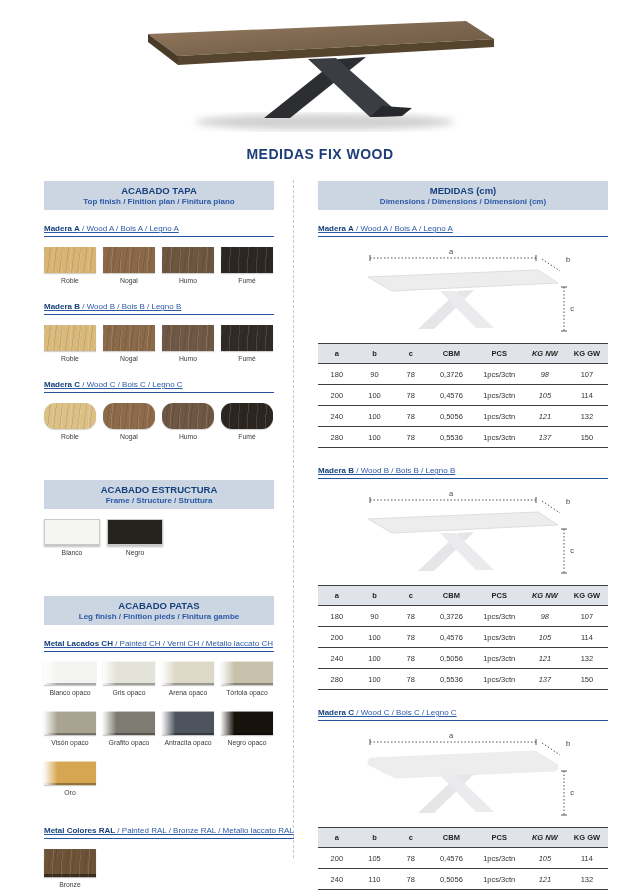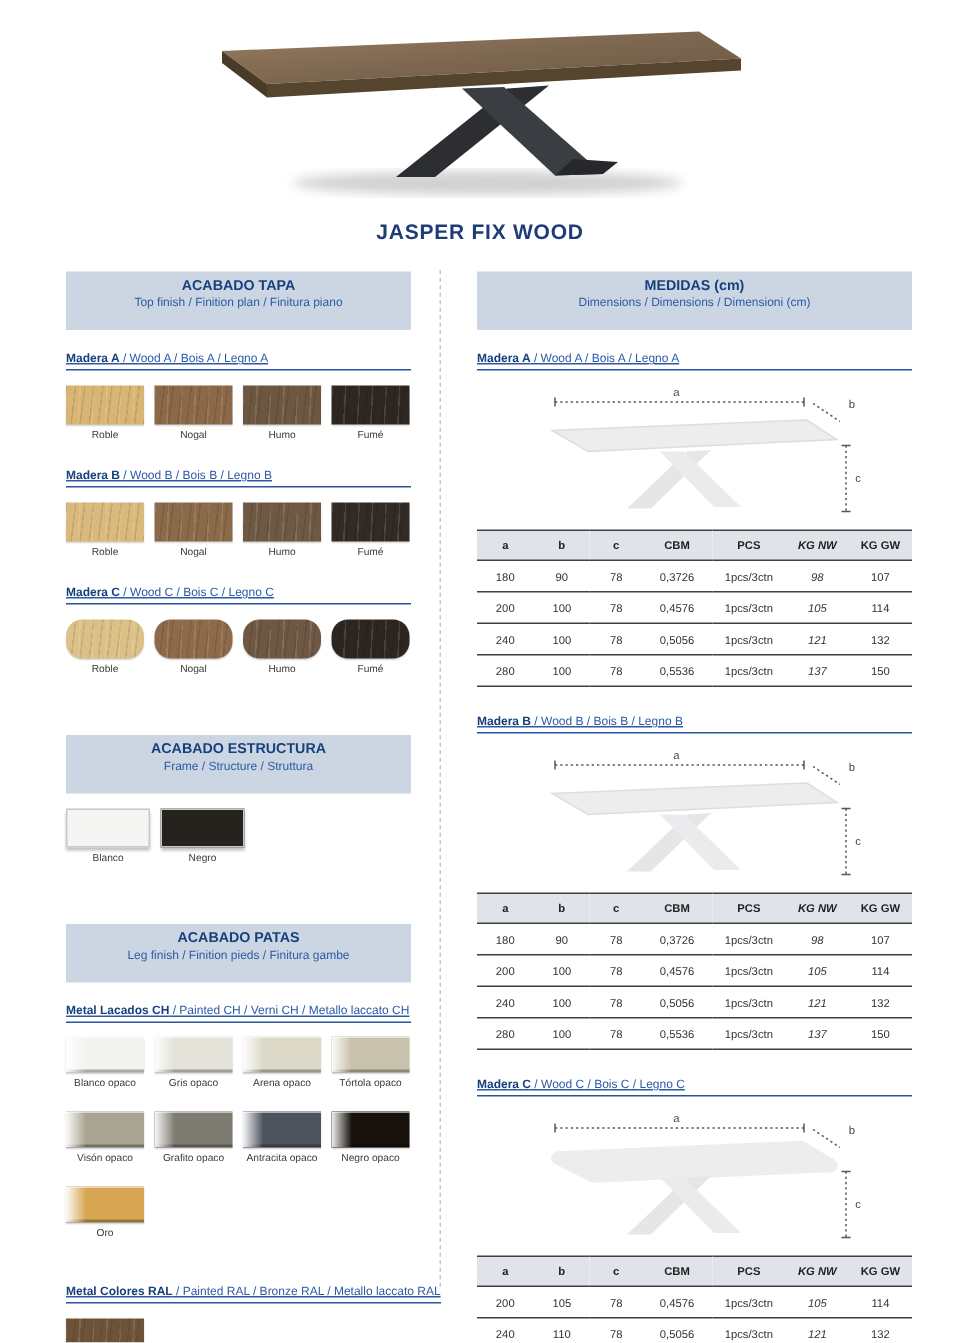--- a/index.html
+++ b/index.html
@@ -11,23 +11,23 @@
   
   .hero { position:absolute; top:4px; left:130px; width:380px; height:130px; }
   .title { position:absolute; top:146px; left:0; width:640px; text-align:center;
     font-size:14px; font-weight:bold; letter-spacing:.5px; color:#1d3c78; }
   
   .divider { position:absolute; left:293px; top:180px; height:678px;
     border-left:1px dashed #c5c9ce; }
   .col-left  { position:absolute; left:44px;  top:181px; width:230px; }
   .col-right { position:absolute; left:318px; top:181px; width:290px; }
   
-  .sec-head { background:#ccd6e3; text-align:center; padding:4px 2px 14px; }
+  .sec-head { background:#ccd6e3; text-align:center; padding:4px 2px 4px; }
   .sec-title { font-size:9.5px; font-weight:bold; color:#16407c; }
-  .sec-sub   { font-size:8px; color:#2c5aa6; margin-top:1px; }
+  .sec-sub   { font-size:8px; color:#2c5aa6; margin-top:1px;font-weight:bold; }
   
   .group-label { font-size:8px; color:#2c5aa6; padding-bottom:3px;
     border-bottom:1.5px solid #27549e; margin-top:14px; white-space:nowrap;text-decoration:underline; }
   .group-label b { color:#16407c; }
   
   .chip-row { display:flex; gap:7px; flex-wrap:wrap; margin-top:10px; }
   .sw { width:52px; }
   .sw .cap { font-size:6.8px; color:#3a3a3a; text-align:center; margin-top:4px; white-space:nowrap; }
   .chip { position:relative; width:52px; height:26px; overflow:hidden;
     box-shadow:0 1px 1px rgba(0,0,0,.18); }
@@ -88,21 +88,21 @@
       <ellipse cx="195" cy="118" rx="130" ry="8" fill="rgba(0,0,0,.18)" filter="url(#soft)"></ellipse>
       <polygon points="18,30 336,17 364,35 48,52" fill="url(#woodtop)"></polygon>
       <polygon points="48,52 364,35 364,43 48,61" fill="#55452f"></polygon>
       <polygon points="18,30 48,52 48,61 18,38" fill="#4a3b29"></polygon>
       <polygon points="208,55 236,53 160,114 134,114" fill="#2c2e31"></polygon>
       <polygon points="178,55 206,54 272,112 240,113" fill="#3a3d41"></polygon>
       <polygon points="240,113 272,112 282,104 252,102" fill="#26282b"></polygon>
     </svg>
   </div>
 
-  <div class="title">JASPER FIX WOOD</div>
+  <div class="title">MEDIDAS FIX WOOD</div>
 
   <div class="divider"></div>
 
   <div class="col-left">
 
     <div class="sec-head">
       <div class="sec-title">ACABADO TAPA</div>
       <div class="sec-sub">Top finish / Finition plan / Finitura piano</div>
     </div>
 

